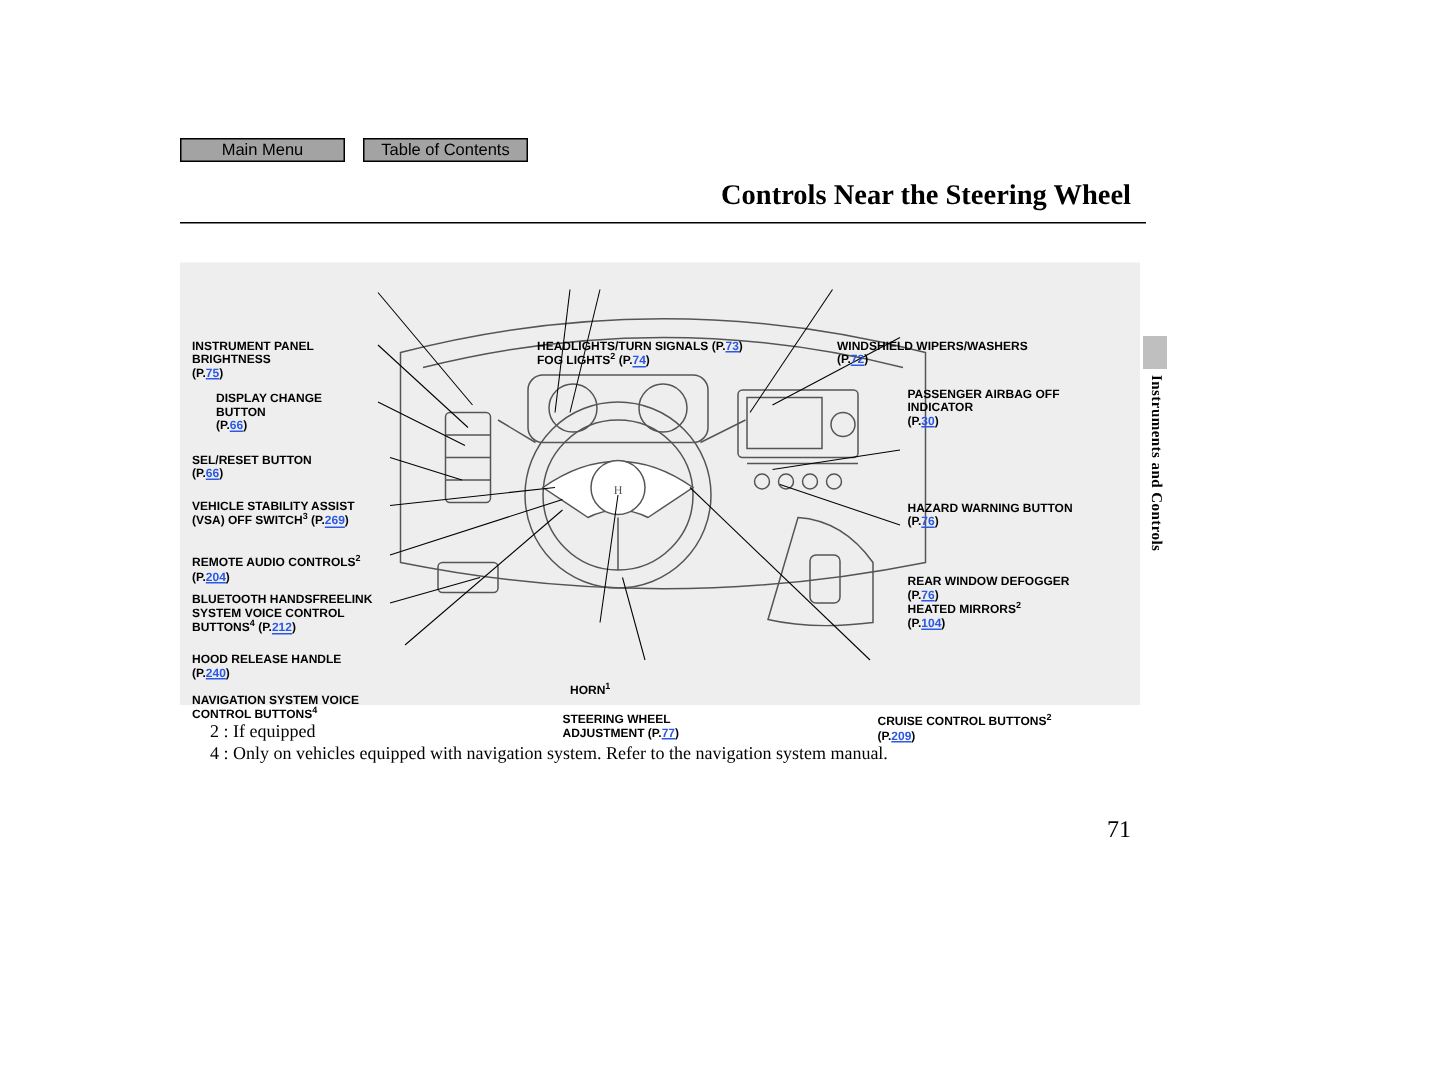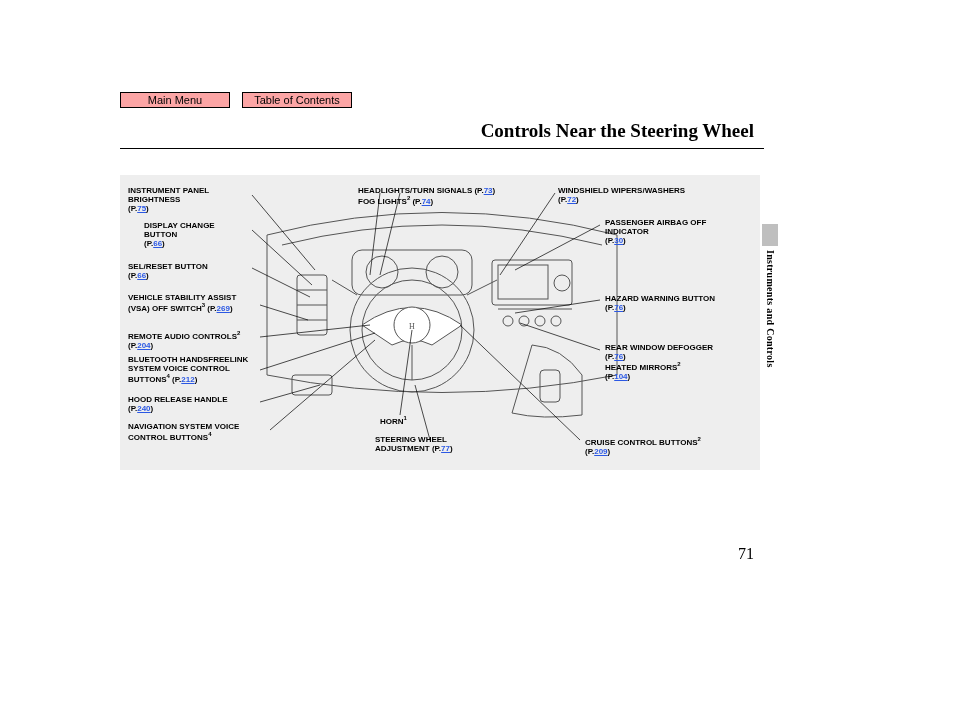--- a/index.html
+++ b/index.html
@@ -17,21 +17,21 @@
     top: 92px;
     left: 120px;
     display: flex;
     gap: 12px;
   }
   .navbar button {
     font-family: Arial, sans-serif;
     font-size: 11px;
     padding: 1px 0;
     width: 110px;
-    background: #fca5a5;
+    background: #a3a3a3;
     border: 1px solid #000;
     cursor: pointer;
   }
   .page-title {
     position: absolute;
     top: 120px;
     right: 200px;
     font-size: 19px;
     font-weight: bold;
     font-family: "Times New Roman", serif;
@@ -75,20 +75,21 @@
     width: 360px;
     height: 280px;
   }
   .callout {
     position: absolute;
     font-family: Arial, sans-serif;
     font-size: 8px;
     font-weight: bold;
     line-height: 1.15;
     color: #000;
+    margin-top: 40px;
   }
   .callout .pg { color: #2b58e4; text-align: right; }
   .callout .super { font-size: 6px; vertical-align: super; }
   .callout.right { text-align: left; }
   .footnote-text {
     position: absolute;
     left: 130px;
     width: 610px;
     font-family: Arial, sans-serif;
     font-size: 8px;
@@ -258,15 +259,17 @@
     (P.<a href="#" class="pg">104</a>)
   </div>
   <div class="callout right" style="top:261px;left:465px">
     <span>CRUISE CONTROL BUTTONS</span><span class="super">2</span><br>
     (P.<a href="#" class="pg">209</a>)
   </div>
 
 </div>
 
 <div class="footnotes">
+  <div>2 :  If equipped</div>
+  <div>4 :  Only on vehicles equipped with navigation system. Refer to the navigation system manual.</div>
 </div>
 
 <div class="page-num">71</div>
 
 </body></html>

